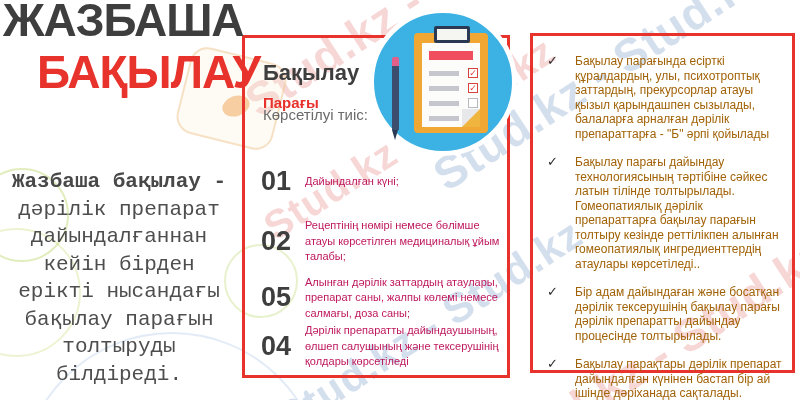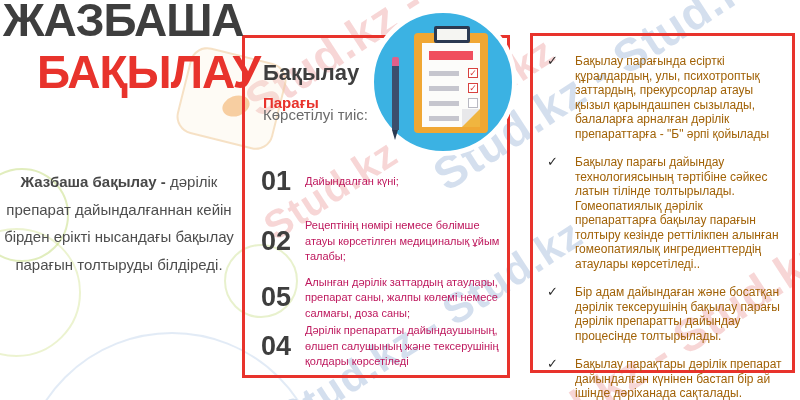--- a/index.html
+++ b/index.html
@@ -27,21 +27,21 @@
       border-radius:18px;transform:rotate(14deg);pointer-events:none;}
   .logo-dot{position:absolute;left:222px;top:96px;width:28px;height:20px;z-index:0;
       background:rgba(240,150,60,0.45);border-radius:50%;transform:rotate(-20deg);pointer-events:none;}
 
   
   .title1{position:absolute;left:3px;top:-6px;width:250px;font-size:46px;line-height:52px;
       font-weight:700;letter-spacing:-1px;color:#3e3e3e;z-index:2;}
   .title2{position:absolute;left:37px;top:46px;width:250px;font-size:46px;line-height:52px;
       font-weight:700;letter-spacing:-1px;color:#e8332c;z-index:2;}
   .desc{position:absolute;left:0;top:168px;width:238px;text-align:center;z-index:2;
-      font-size:15px;line-height:27.5px;color:#4e4e4e;}
+      font-size:21px;line-height:27.5px;color:#4e4e4e;font-family:Liberation Mono, monospace;}
   .desc b{color:#484848;}
 
   
   .mid-panel{position:absolute;left:242px;top:35px;width:268px;height:343px;z-index:1;
       border:3px solid #e8332c;box-sizing:border-box;background:transparent;}
   .mid-head{position:absolute;left:18px;top:22px;font-size:22px;font-weight:700;color:#3e3e3e;}
   .mid-sub{position:absolute;left:18px;top:56px;font-size:15px;font-weight:700;color:#e8332c;}
   .mid-intro{position:absolute;left:18px;top:68px;font-size:15px;color:#6b6b6b;}
   .items{position:absolute;left:16px;top:130px;right:6px;}
   .item{display:flex;align-items:center;}

